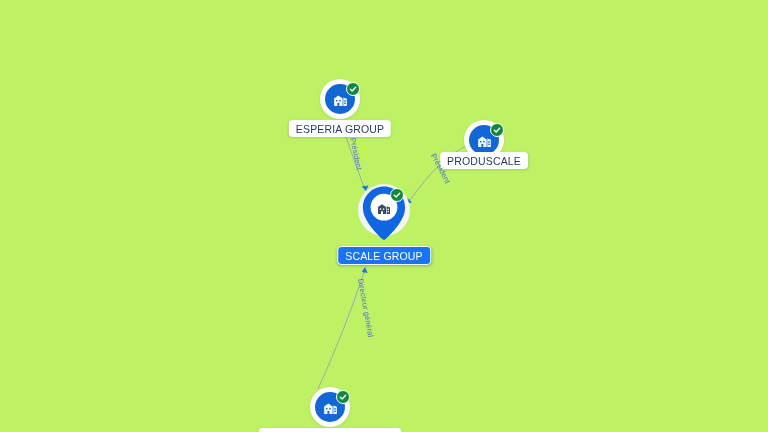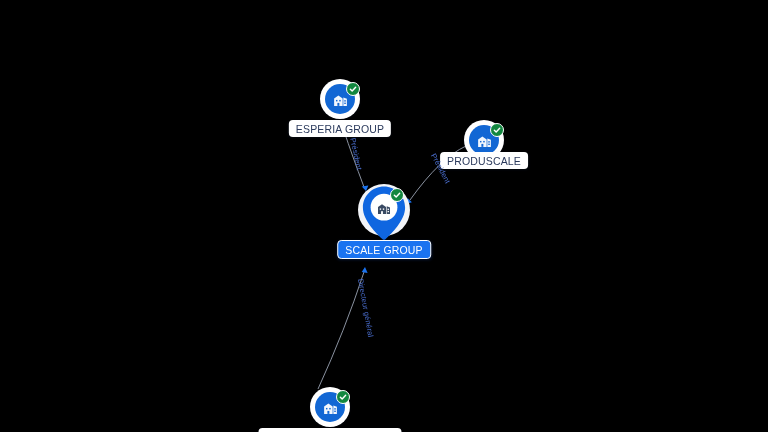--- a/index.html
+++ b/index.html
@@ -4,21 +4,21 @@
 <style>
   html, body {
     margin: 0;
     padding: 0;
     background: #ffffff;
   }
   #canvas {
     position: relative;
     width: 768px;
     height: 432px;
-    background: #000000;
+    background: #bef264;
     overflow: hidden;
     font-family: "Liberation Sans", sans-serif;
     -webkit-font-smoothing: antialiased;
   }
   #edge-layer {
     position: absolute;
     left: 0;
     top: 0;
     width: 768px;
     height: 432px;
@@ -206,21 +206,21 @@
         <rect x="7.6" y="16.8" width="2.8" height="4.2" fill="#ffffff"></rect>
         <rect x="17.3" y="13" width="2.2" height="1.9" fill="#ffffff"></rect>
         <rect x="17.3" y="16.4" width="2.2" height="1.9" fill="#ffffff"></rect>
       </svg>
     </div>
     <div class="badge">
       <svg width="8" height="8" viewBox="0 0 24 24" fill="none" stroke="#ffffff" stroke-width="4.2" stroke-linecap="round" stroke-linejoin="round">
         <path d="M4 12.5 L9.5 18 L20 6.5"></path>
       </svg>
     </div>
-    <div class="node-label selected" style="left:0px; top:28px;">SCALE GROUP</div>
+    <div class="node-label selected" style="left:0px; top:34px;">SCALE GROUP</div>
   </div>
 
   <div class="node circle-node" style="left:330px; top:407px;">
     <div class="halo"></div>
     <div class="disc">
       <svg width="17" height="17" viewBox="0 0 24 24" fill="#ffffff">
         <path d="M3 21V10.6l6-4.4 6 4.4V21H3z" opacity=".95"></path>
         <path d="M16 21V9.2l5 1.9V21h-5z" opacity=".95"></path>
         <rect x="5.6" y="12.6" width="2.1" height="2.1" fill="#1267d4"></rect>
         <rect x="10.2" y="12.6" width="2.1" height="2.1" fill="#1267d4"></rect>

